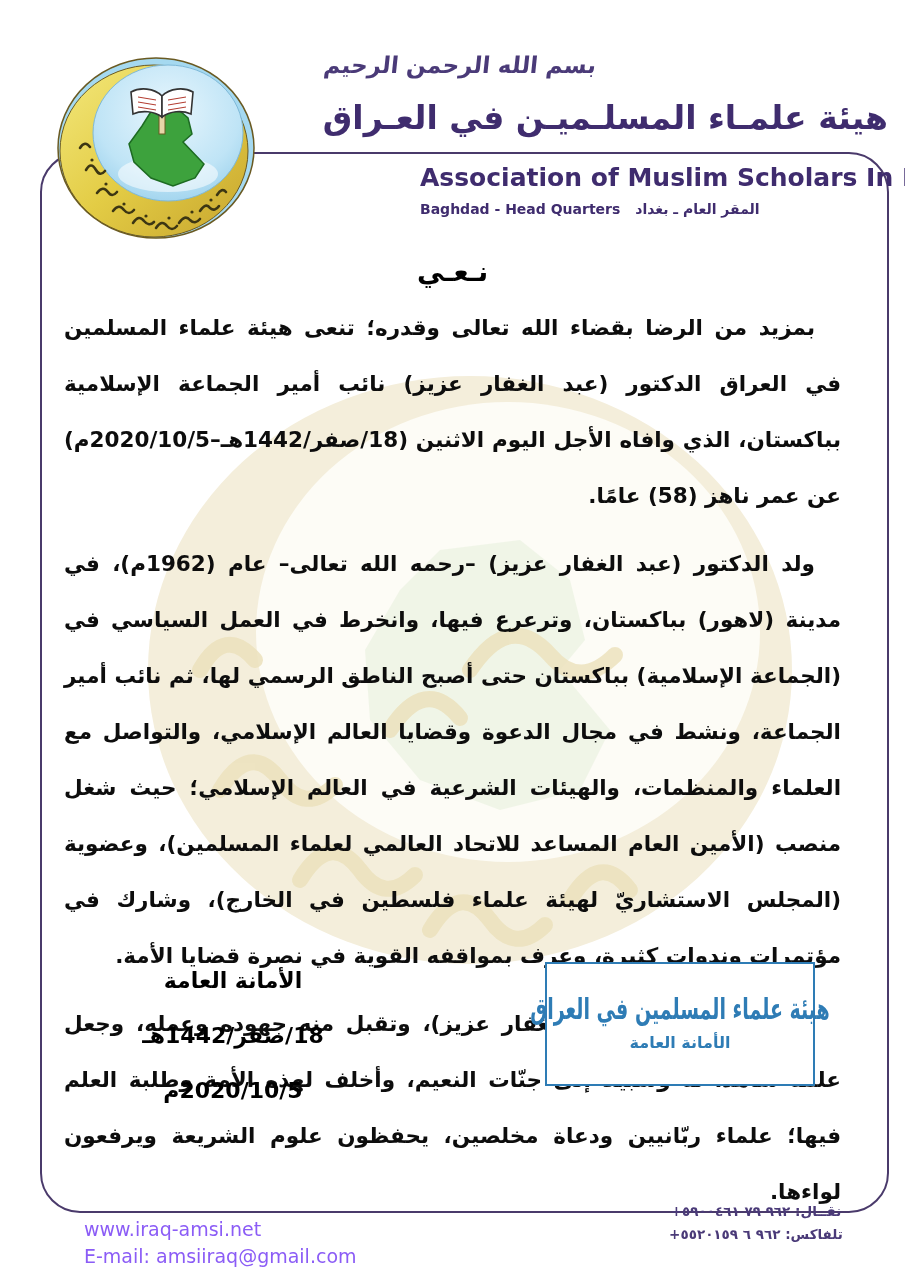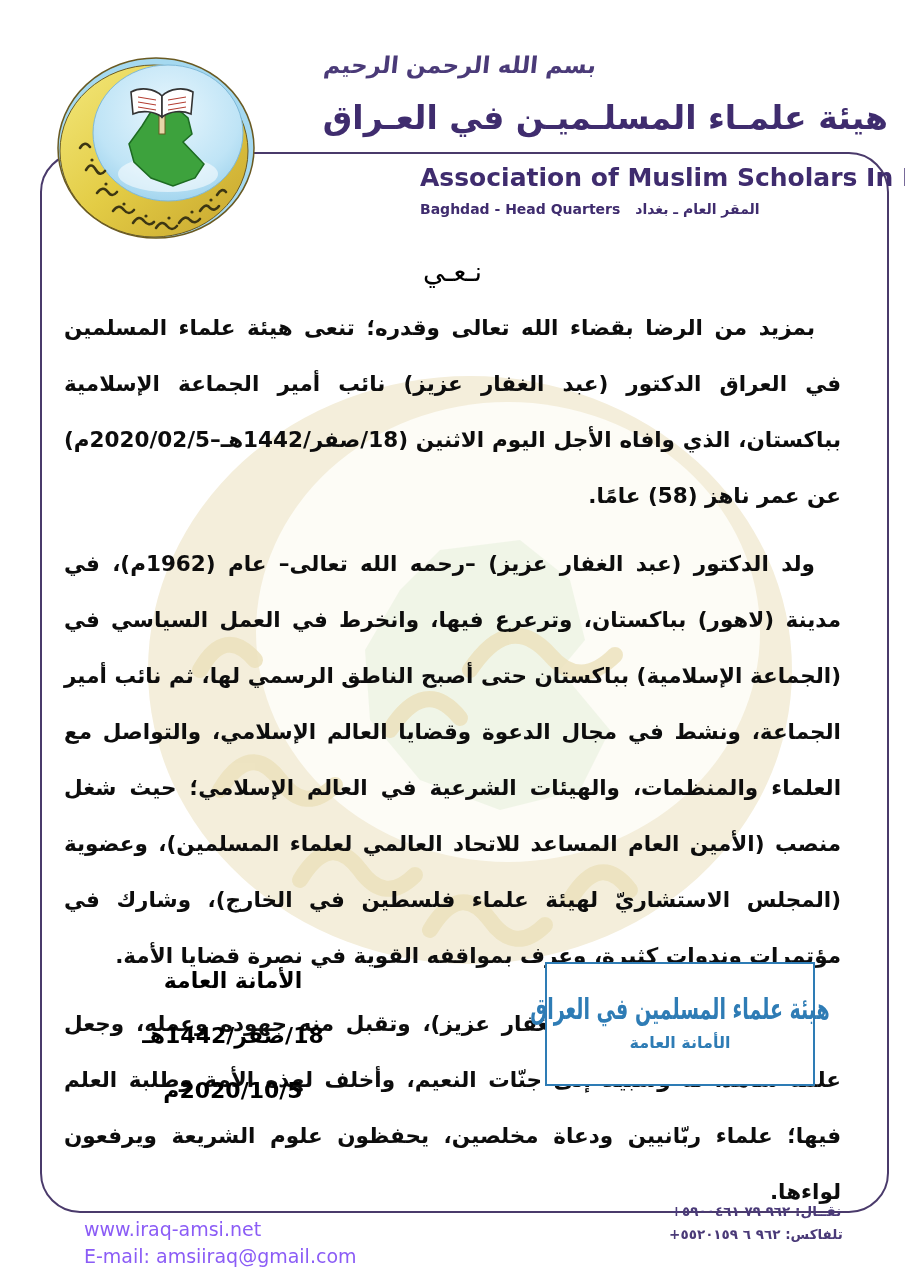--- a/index.html
+++ b/index.html
@@ -33,21 +33,21 @@
     text-align:left; font-size:14px; font-weight:bold; color:#3f2c6e;
   }
   .hq-line .hq-ar { margin-left:10px; }
   
   .logo { position:absolute; left:56px; top:56px; width:200px; height:185px; z-index:6; }
   
   .watermark { position:absolute; left:140px; top:370px; width:670px; height:600px; z-index:0; }
   
   .doc-title {
     position:absolute; top:256px; left:0; width:905px; text-align:center;
-    font-size:27px; font-weight:normal; color:#000; z-index:2;
+    font-size:27px; font-weight:bold; color:#000; z-index:2;
   }
   .content {
     position:absolute; top:300px; right:64px; left:64px; z-index:2;
     direction:rtl;
   }
   .para {
     font-size:21.5px; font-weight:bold; text-align:justify;
     line-height:56px; text-indent:26px; color:#0d0d0d; margin-bottom:12px;
   }
   
@@ -165,21 +165,21 @@
           <path d="M130,46 L112,49"></path>
           <path d="M130,51 L112,54"></path>
       </g>
     </g>
   </svg>
 </div>
 
 <div class="doc-title">نـعـي</div>
 
 <div class="content">
-  <p class="para">بمزيد من الرضا بقضاء الله تعالى وقدره؛ تنعى هيئة علماء المسلمين في العراق الدكتور (عبد الغفار عزيز) نائب أمير الجماعة الإسلامية بباكستان، الذي وافاه الأجل اليوم الاثنين (18/صفر/1442هـ–2020/02/5م) عن عمر ناهز (58) عامًا.</p>
+  <p class="para">بمزيد من الرضا بقضاء الله تعالى وقدره؛ تنعى هيئة علماء المسلمين في العراق الدكتور (عبد الغفار عزيز) نائب أمير الجماعة الإسلامية بباكستان، الذي وافاه الأجل اليوم الاثنين (18/صفر/1442هـ–2020/10/5م) عن عمر ناهز (58) عامًا.</p>
   <p class="para">ولد الدكتور (عبد الغفار عزيز) –رحمه الله تعالى– عام (1962م)، في مدينة (لاهور) بباكستان، وترعرع فيها، وانخرط في العمل السياسي في (الجماعة الإسلامية) بباكستان حتى أصبح الناطق الرسمي لها، ثم نائب أمير الجماعة، ونشط في مجال الدعوة وقضايا العالم الإسلامي، والتواصل مع العلماء والمنظمات، والهيئات الشرعية في العالم الإسلامي؛ حيث شغل منصب (الأمين العام المساعد للاتحاد العالمي لعلماء المسلمين)، وعضوية (المجلس الاستشاريّ لهيئة علماء فلسطين في الخارج)، وشارك في مؤتمرات وندوات كثيرة، وعرف بمواقفه القوية في نصرة قضايا الأمة.</p>
   <p class="para">رحم الله الدكتور (عبد الغفار عزيز)، وتقبل منه جهوده وعمله، وجعل علمه شاهدًا له وسبيلًا إلى جنّات النعيم، وأخلف لهذه الأمة وطلبة العلم فيها؛ علماء ربّانيين ودعاة مخلصين، يحفظون علوم الشريعة ويرفعون لواءها.</p>
 </div>
 
 <div class="signature">
   <div class="sig-line">الأمانة العامة</div>
   <div class="sig-line">18/صفر/1442هـ</div>
   <div class="sig-line">2020/10/5م</div>
 </div>
 

